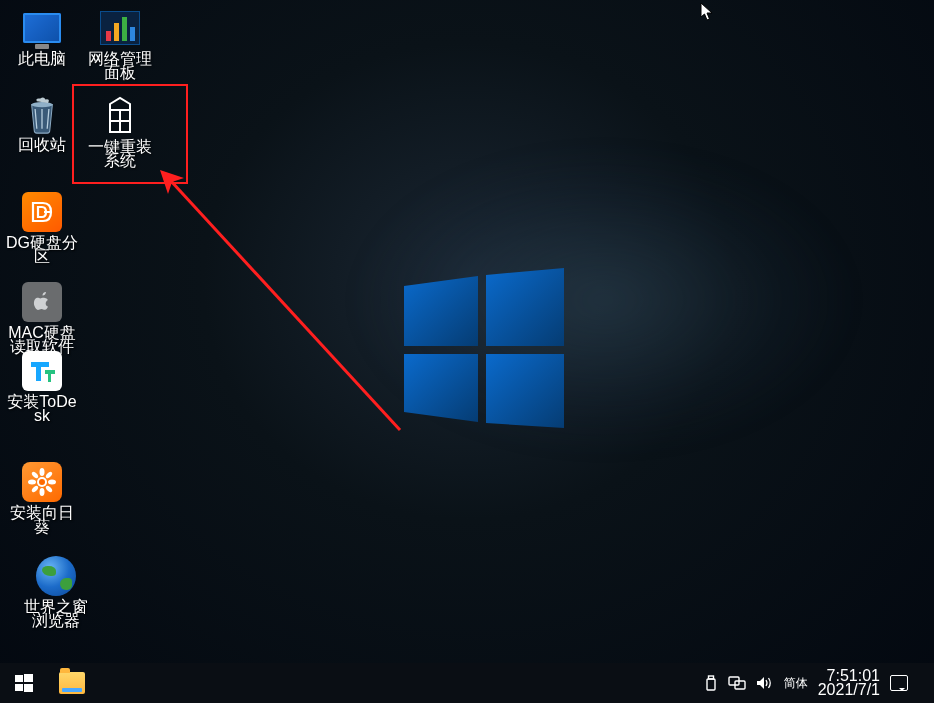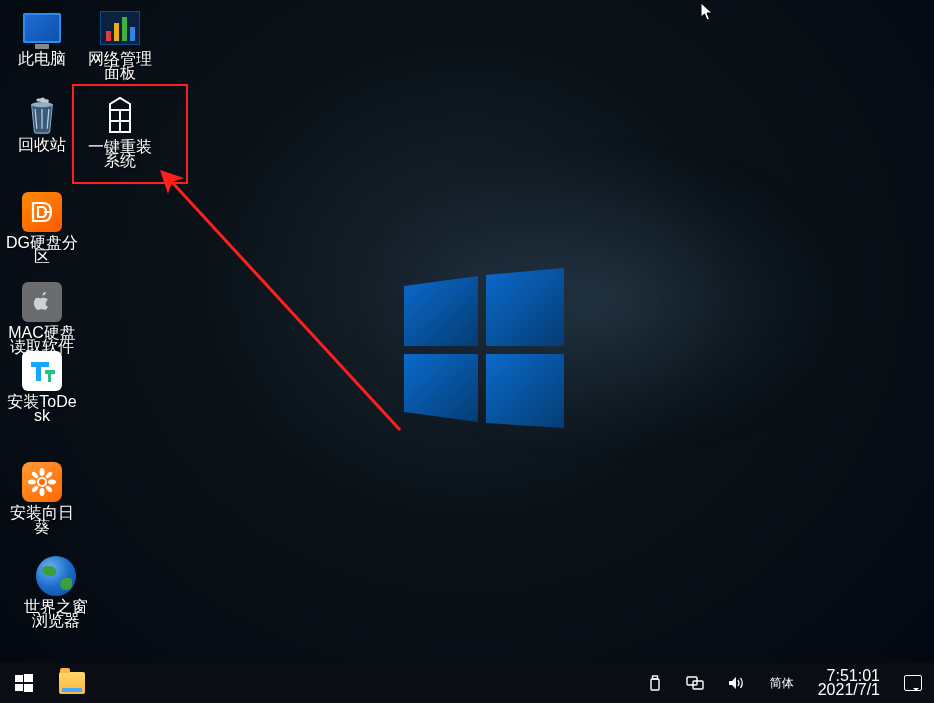--- a/index.html
+++ b/index.html
@@ -204,22 +204,22 @@
       background:#ffb73d;border-radius:2px 2px 0 0;
     }
     .explorer-icon::after {
       content:'';position:absolute;bottom:2px;left:3px;right:3px;height:4px;
       background:#4aa8ff;border-radius:1px;
     }
     .tray {
       margin-left: auto;
       display: flex;
       align-items: center;
-      gap: 24px;
-      padding-right: 12px;
+      gap: 10px;
+      padding-right: 26px;
       height: 100%;
       font-size: 12px;
     }
     .tray-icon {
       display:flex;align-items:center;justify-content:center;
       color:#fff;cursor:pointer;
     }
     .datetime {
       text-align: right;
       font-size: 16px;

